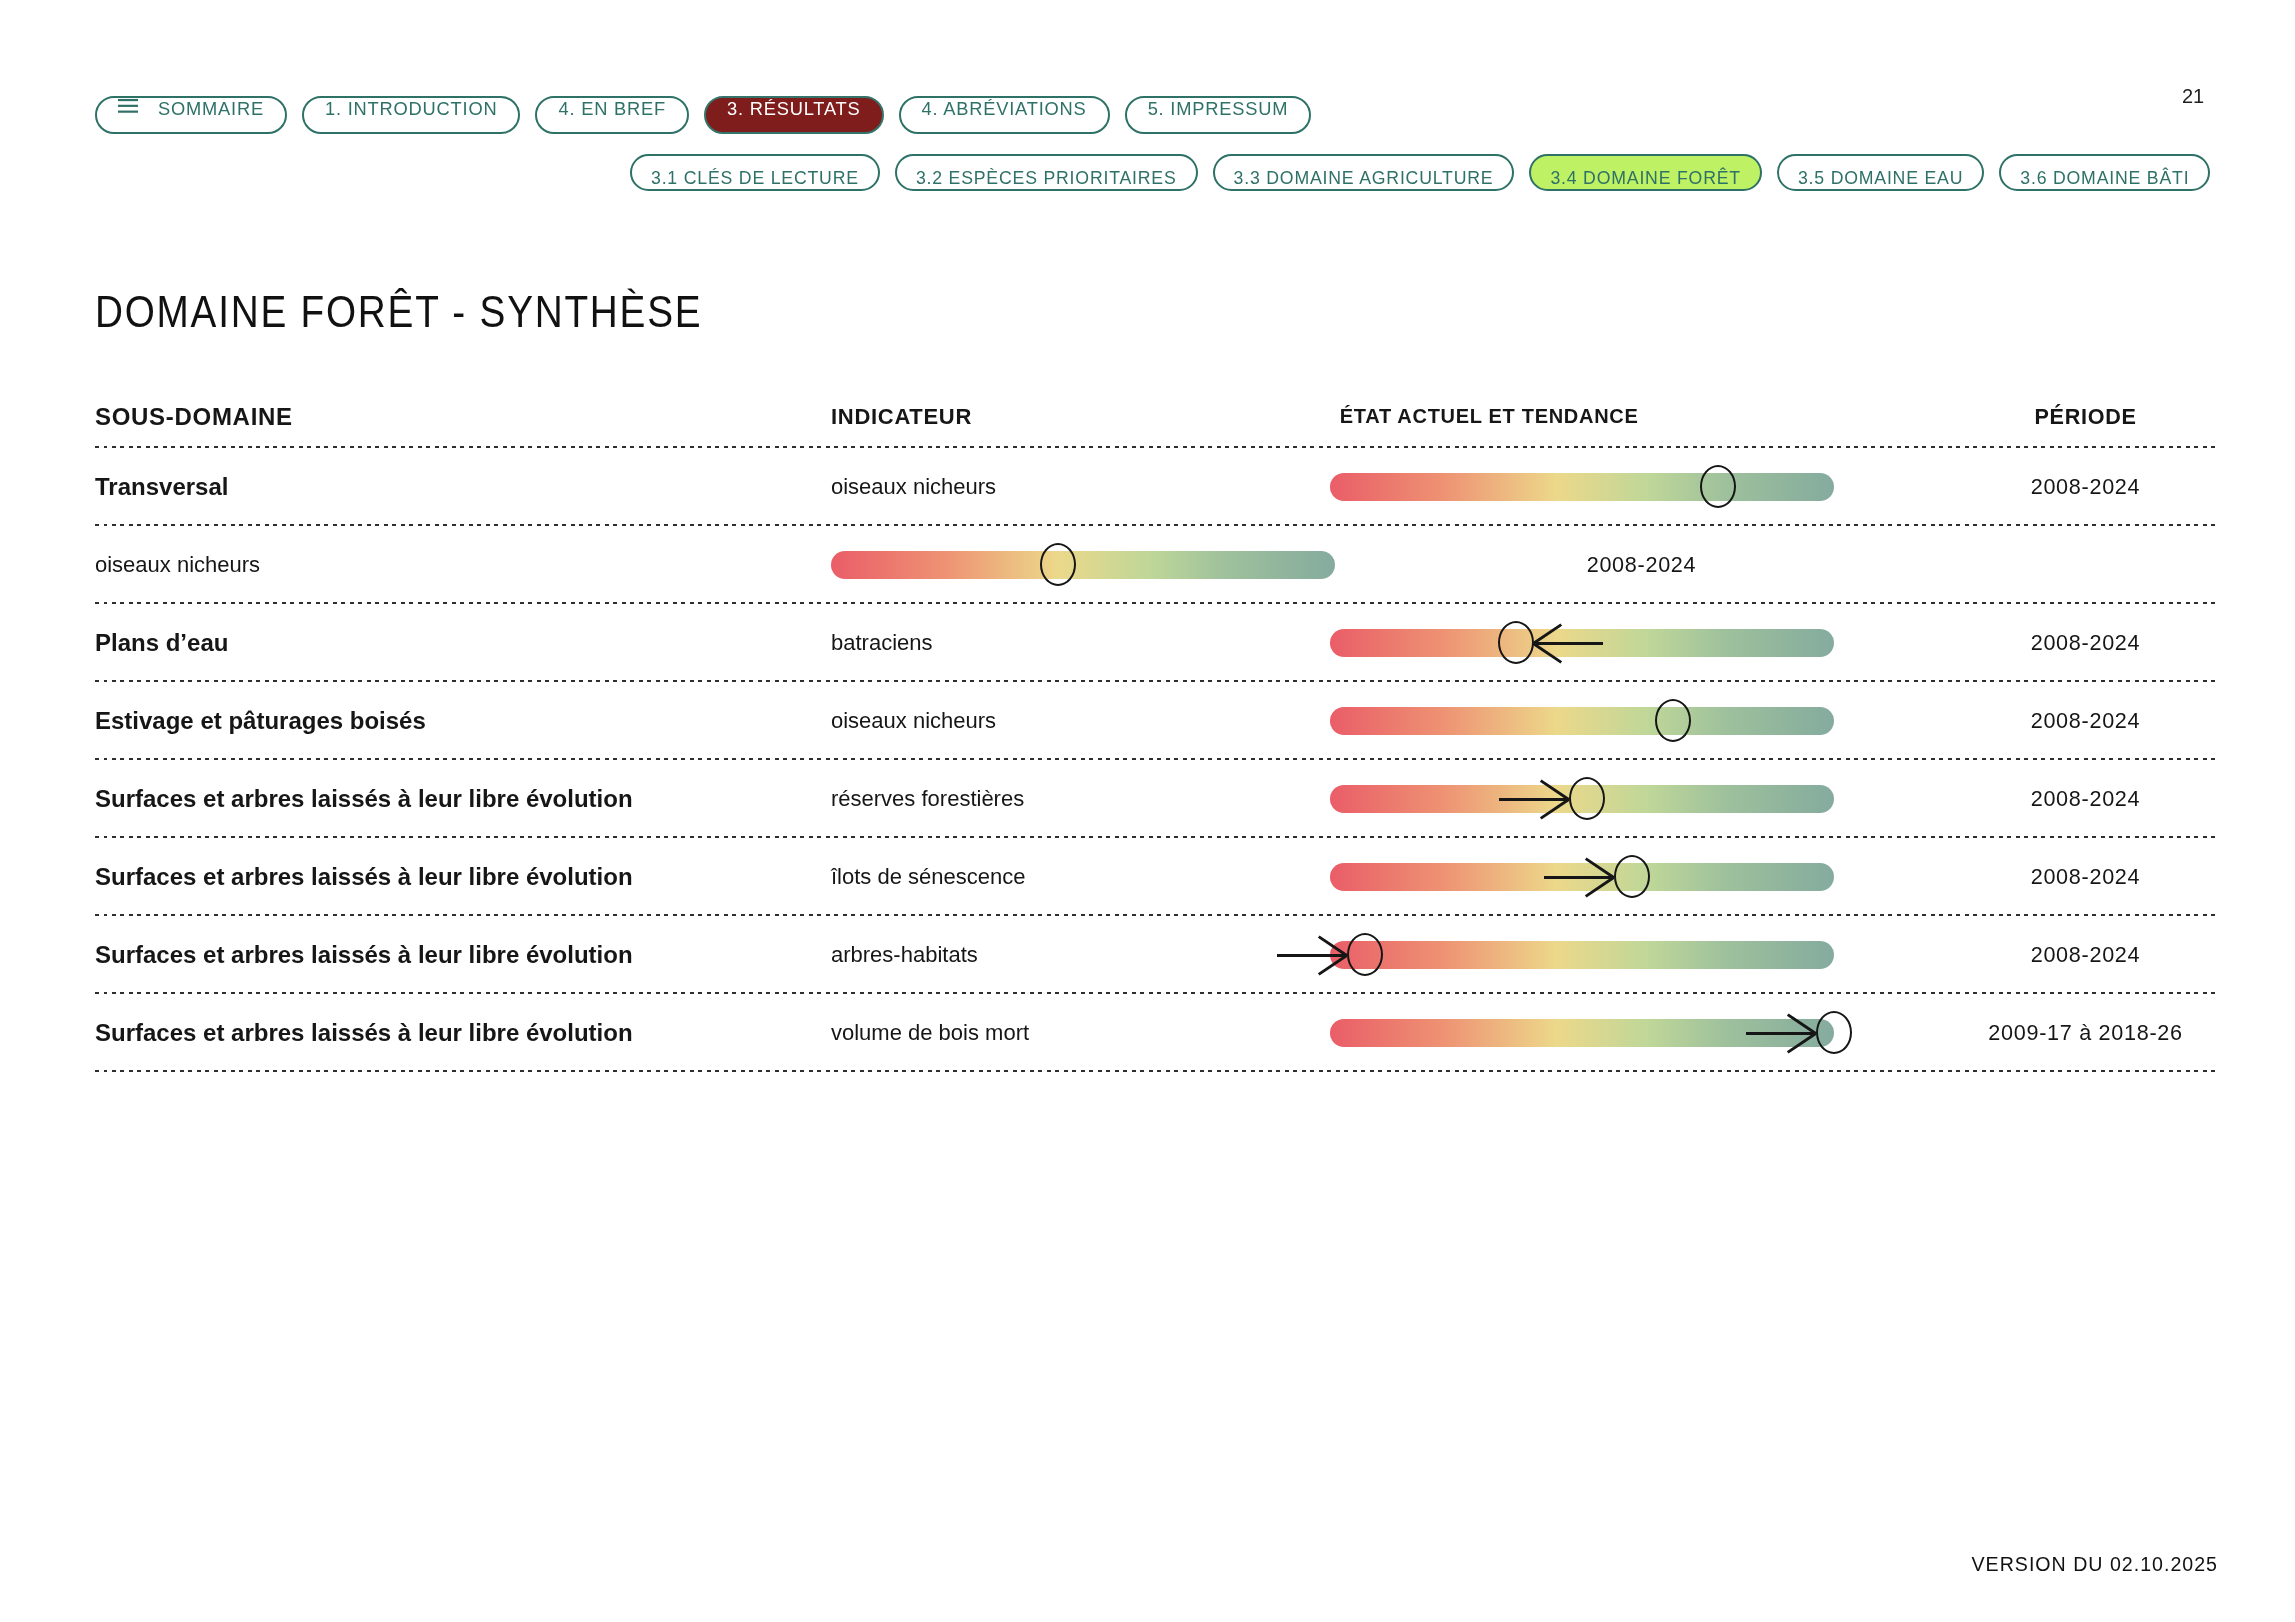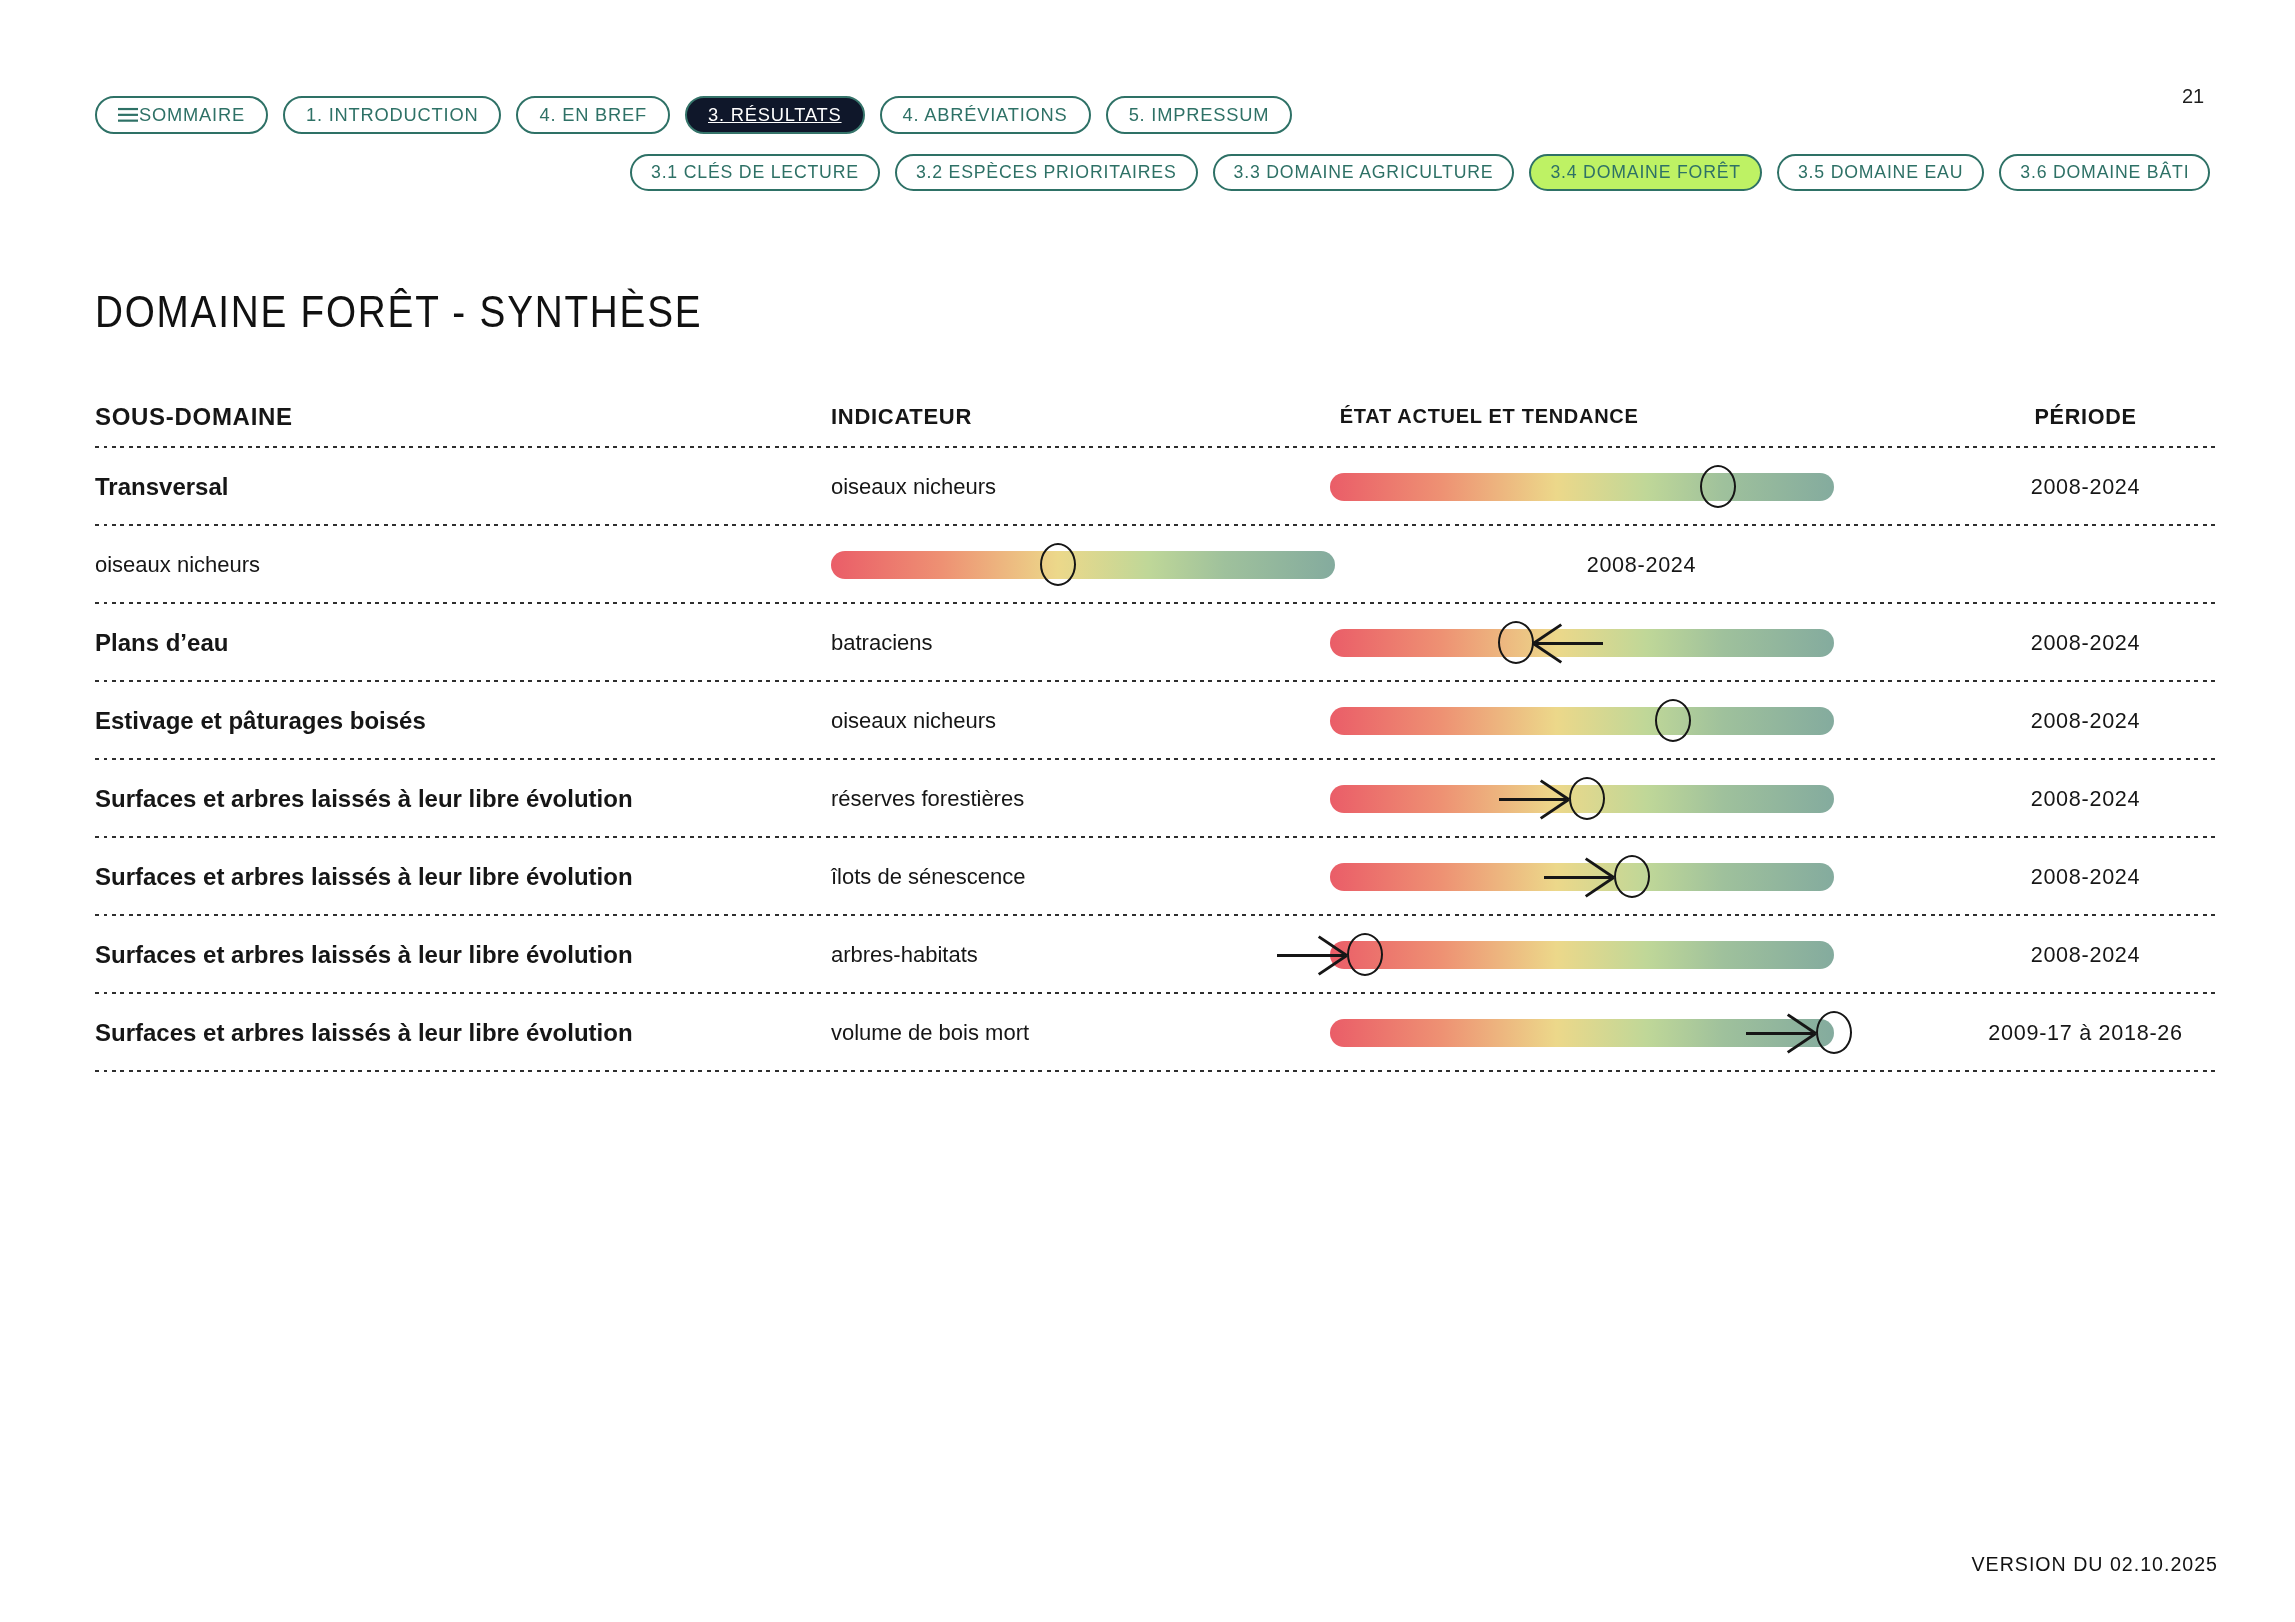--- a/index.html
+++ b/index.html
@@ -6,26 +6,26 @@
   body{
     width:2295px;height:1623px;background:#ffffff;position:relative;overflow:hidden;
     font-family:"Liberation Sans", sans-serif;color:#161616;
   }
   
   .nav{position:absolute;display:flex;gap:15px;}
   .nav1{left:95px;top:96px;}
   .nav2{left:630px;top:154px;}
   .pill{
     box-sizing:border-box;height:38px;border:2px solid #2e7166;border-radius:21px;
-    display:inline-flex;align-items:center;gap:1px;padding:0 21px;background:#fff;
+    display:inline-flex;gap:20px;padding:0 21px;background:#fff;
     color:#2e7166;font-size:18.3px;letter-spacing:0.8px;font-weight:500;white-space:nowrap;
     cursor:pointer;
   }
   .nav2 .pill{height:37px;font-size:17.7px;padding:12px 19px;}
-  .pill.active{background:#0f172a;border-color:#35746a;color:#ffffff;text-decoration:underline;}
+  .pill.active{background:#7f1d1d;border-color:#35746a;color:#ffffff;}
   .pill.active-sub{background:#bef264;}
   .burger{flex:0 0 auto;}
   
   .page-num{position:absolute;left:2176px;top:85px;font-size:20px;color:#1f1f1f;margin-left:6px;}
   .title{
     position:absolute;left:95px;top:258px;font-size:44px;font-weight:400;color:#111;
     letter-spacing:2px;white-space:nowrap;transform:scaleX(0.88);transform-origin:left top;
   }
   .footer{position:absolute;right:77px;top:1553px;font-size:19.6px;letter-spacing:1px;color:#111;}
   

